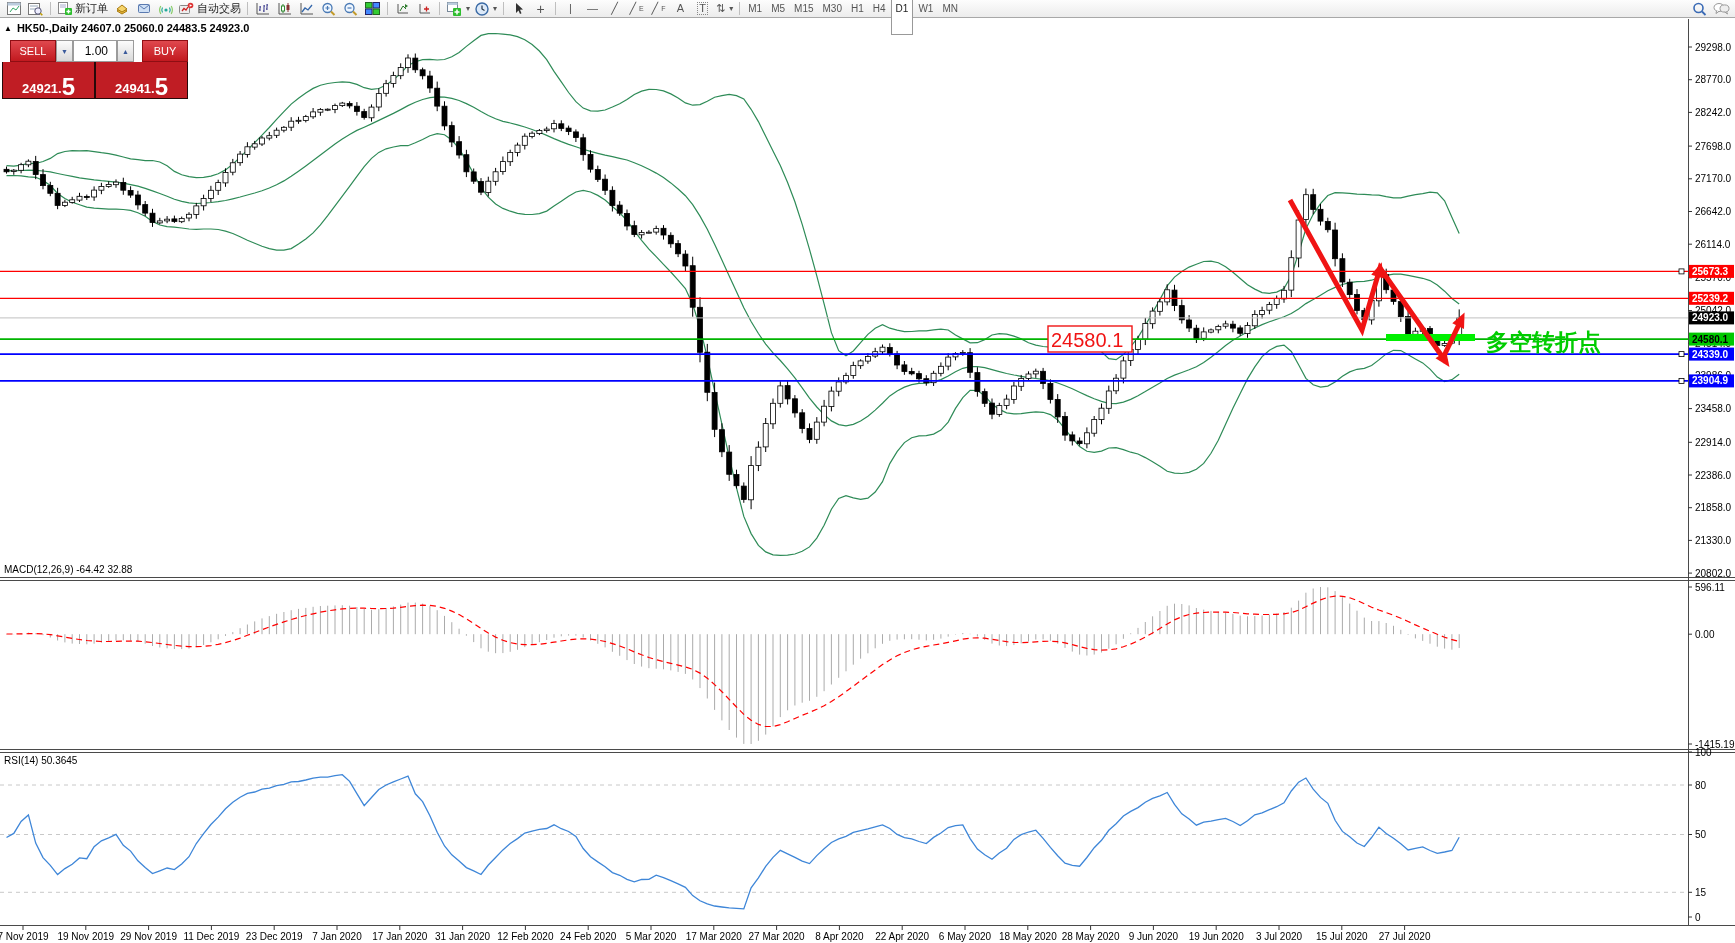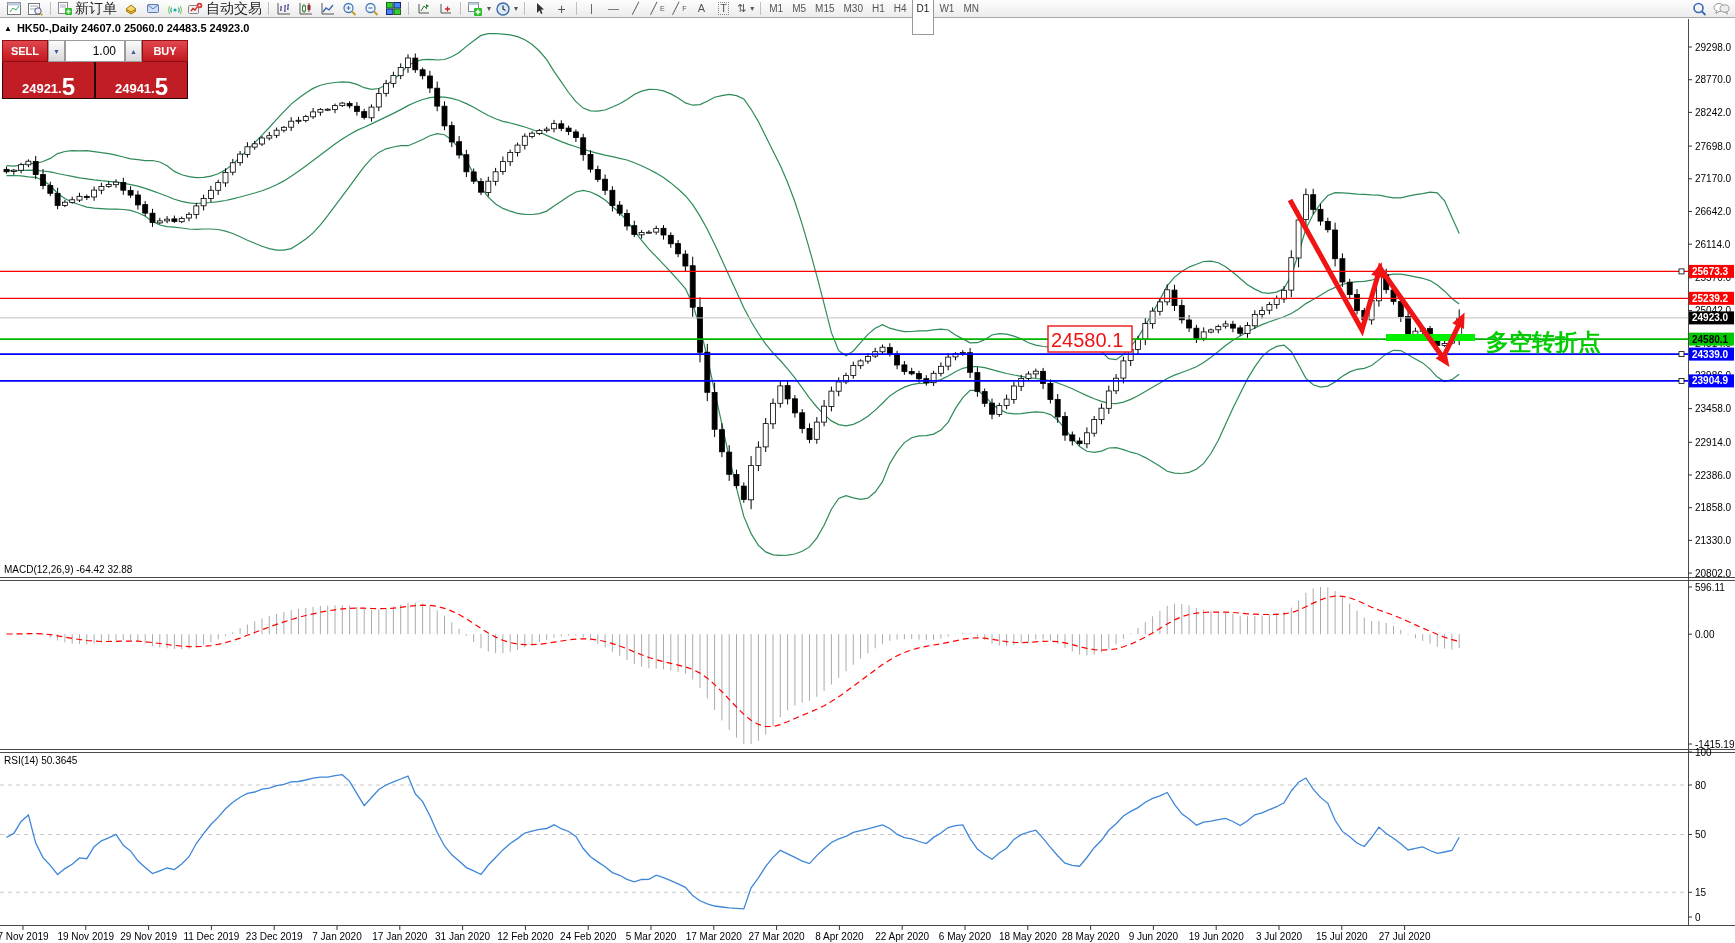--- a/index.html
+++ b/index.html
@@ -10,35 +10,35 @@
   
   .toolbar{position:absolute;left:0;top:0;width:100%;height:18px;z-index:5;
     display:flex;align-items:center;gap:1px;padding:0 3px;box-sizing:border-box;
     background:linear-gradient(#fdfdfd,#ececec);border-bottom:1px solid #a8a8a8;}
   .tb-btn{height:16px;min-width:17px;display:flex;align-items:center;justify-content:center;
     gap:3px;padding:0 2px;font-size:11px;color:#333;cursor:default;}
   .tb-sep{width:1px;height:13px;background:#bfbfbf;margin:0 3px;flex:none;}
   .glyph{font-size:11px;color:#555;line-height:1;}
   .tf-btn{font-size:10px;color:#555;padding:19px 4px;height:13px;display:flex;align-items:center;}
   .tf-active{border:1px solid #999;background:#fff;color:#222;}
-  .tb-label{font-size:14px;color:#222;}
+  .tb-label{font-size:11px;color:#222;}
   .tb-spacer{flex:1;}
   .caret{font-size:8px;color:#555;margin-left:1px;}
 
   
   .ohlc-info{position:absolute;left:4px;top:22px;z-index:4;font-size:11px;font-weight:bold;
     color:#000;display:flex;align-items:center;gap:5px;}
   .ohlc-info .tri{font-size:8px;}
 
   
   .trade-panel{position:absolute;left:2px;top:40px;width:186px;z-index:6;}
   .tp-row1{display:flex;height:22px;}
   .btn-sell,.btn-buy{width:46px;box-sizing:border-box;background:linear-gradient(#e0484e,#c2191f);
-    color:#fff;font-size:11px;font-weight:bold;display:flex;align-items:center;justify-content:center;
-    border:1px solid #8f0e13;}
+    color:#fff;font-size:11px;font-weight:normal;display:flex;align-items:center;justify-content:center;
+    border:1px solid #8f0e13;margin-left:8px;}
   .vol-spin{width:17px;box-sizing:border-box;background:linear-gradient(#fcfcfc,#d9d9d9);
     border:1px solid #9b9b9b;display:flex;align-items:center;justify-content:center;}
   .vol-spin .glyph{font-size:7px;color:#3a5a9b;}
   .vol-input{flex:1;box-sizing:border-box;border:1px solid #9b9b9b;background:#fff;
     font-size:12px;color:#000;display:flex;align-items:center;justify-content:flex-end;padding-right:8px;}
   .tp-row2{display:flex;height:36px;background:#c01d24;border:1px solid #27090a;border-top:none;}
   .tp-price{flex:1;color:#fff;display:flex;align-items:flex-end;justify-content:center;padding-bottom:2px;}
   .tp-price.left{border-right:2px solid #27090a;}
   .tp-main{font-size:13px;font-weight:bold;line-height:1.1;}
   .tp-big{font-size:24px;font-weight:bold;line-height:0.8;}

